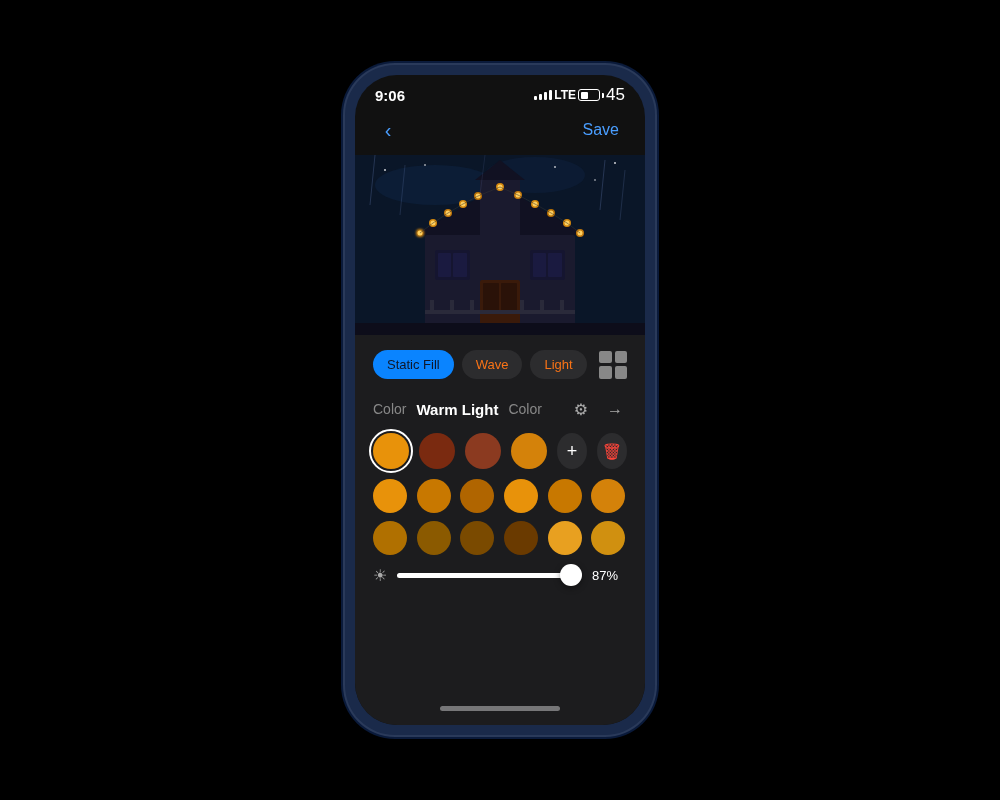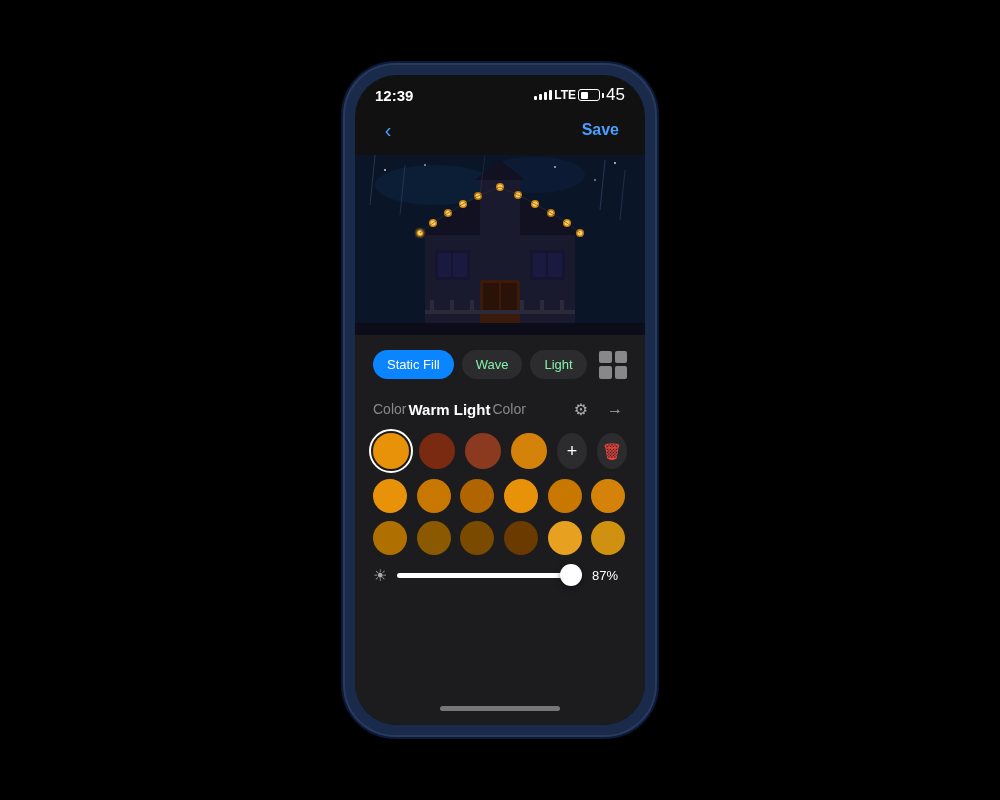--- a/index.html
+++ b/index.html
@@ -130,21 +130,21 @@
       color: #4a9eff;
       font-size: 20px;
       font-weight: 300;
     }
 
     .save-btn {
       background: transparent;
       border: none;
       color: #4a9eff;
       font-size: 16px;
-      font-weight: 700;
+      font-weight: 400;
       cursor: pointer;
       padding: 4px 8px;
     }
 
     
     .house-image {
       width: 100%;
       height: 180px;
       background: linear-gradient(180deg, #0a1628 0%, #0d1f3c 30%, #1a2a4a 60%, #111 100%);
       position: relative;
@@ -172,26 +172,26 @@
       padding: 7px 14px;
       border-radius: 20px;
       font-size: 13px;
       font-weight: 500;
       cursor: pointer;
       border: none;
     }
 
     .mode-tab.active {
       background: #0a84ff;
-      color: #ffffff;
+      color: #0f172a;
     }
 
     .mode-tab.inactive {
       background: #2c2c2e;
-      color: #86efac;
+      color: #f97316;
     }
 
     .grid-icon {
       margin-left: auto;
       width: 28px;
       height: 28px;
       display: grid;
       grid-template-columns: 1fr 1fr;
       gap: 3px;
       cursor: pointer;
@@ -199,21 +199,21 @@
 
     .grid-cell {
       background: #888;
       border-radius: 2px;
     }
 
     
     .color-header {
       display: flex;
       align-items: center;
-      gap: 2px;
+      gap: 10px;
       margin-bottom: 12px;
     }
 
     .color-label-muted {
       font-size: 14px;
       color: #888;
     }
 
     .color-label-main {
       font-size: 15px;
@@ -367,21 +367,21 @@
       opacity: 0.4;
     }
   </style>
 </head>
 <body>
 
 <div class="phone-outer">
   <div class="phone-inner">
 
     <div class="status-bar">
-      <span class="status-time">12:39</span>
+      <span class="status-time">9:06</span>
       <div class="status-right">
         <div class="signal-bars">
           <div class="signal-bar" style="height:4px"></div>
           <div class="signal-bar" style="height:6px"></div>
           <div class="signal-bar" style="height:8px"></div>
           <div class="signal-bar" style="height:10px"></div>
         </div>
         <span class="lte-label">LTE</span>
         <div class="battery-container">
           <div class="battery-body">

